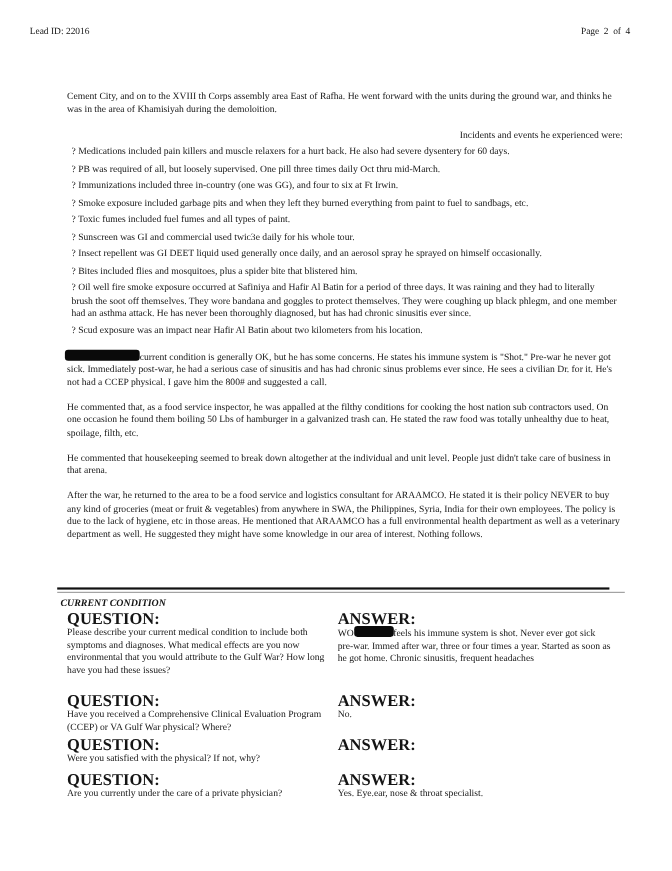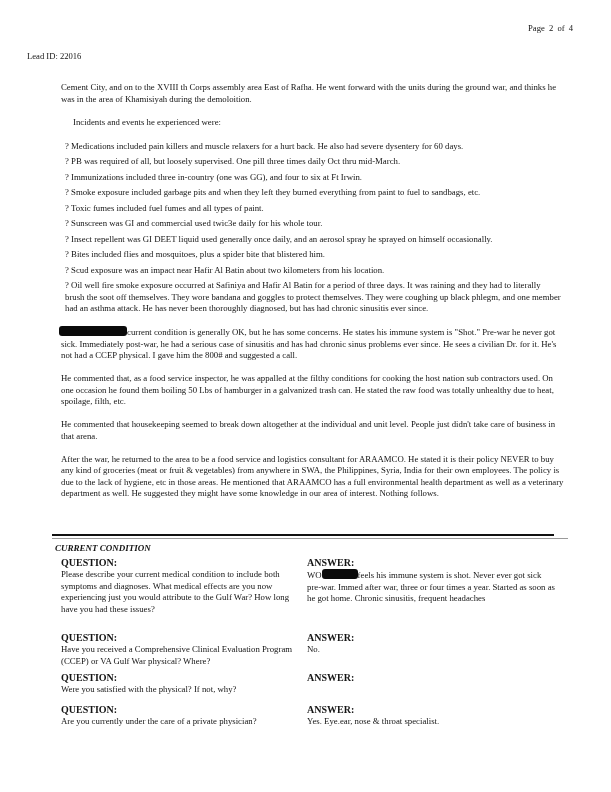--- a/index.html
+++ b/index.html
@@ -2,47 +2,47 @@
 <html><head>
 <meta charset="utf-8">
 <style>
   html, body { margin: 0; padding: 0; background: #ffffff; }
   body {
     width: 611px; height: 792px; position: relative; overflow: hidden;
     font-family: "Liberation Serif", "DejaVu Serif", serif;
     color: #141414;
   }
   .hdr { position: absolute; top: 23px; font-size: 8.6px; }
-  .hdr-left { left: 27px; margin-top: 28px; }
+  .hdr-left { left: 27px; }
   .hdr-right { right: 38px; font-weight: normal; word-spacing: 2px; }
   .body-text {
     position: absolute; left: 61px; top: 82px; width: 505px;
     font-size: 8.75px; line-height: 11.5px;
   }
   .body-text p { margin: 0 0 11.5px 0; }
-  .body-text .list-intro { margin: 12px; }
+  .body-text .list-intro { margin: 0; text-align: right; }
   .body-text ul { list-style: none; padding: 0; margin: 0 0 11.5px 0; }
   .body-text li { margin: 4px; }
   .redact {
     display: inline-block; background: #0a0a0a; height: 10px; vertical-align: -1px;
     border-radius: 3px;
   }
   .redact-a { width: 68px; margin-left: -2px; }
   .redact-b { width: 36px; }
   .sep-thick {
     position: absolute; left: 52px; top: 534px; width: 502px; height: 2px; background: #111;
   }
   .sep-thin {
     position: absolute; left: 52px; top: 538px; width: 516px; height: 1px; background: #9a9a9a;
   }
   .section-title {
     position: absolute; left: 55px; top: 543px; font-size: 9px; font-weight: bold; font-style: italic;
   }
   .qa { position: absolute; font-size: 8.75px; line-height: 11.7px; }
-  .qa .lbl { font-weight: bold; font-size: 10px; line-height: 12px; display: block; }
+  .qa .lbl { font-weight: bold; font-size: 15px; line-height: 12px; display: block; }
   .q { left: 61px; width: 240px; }
   .a { left: 307px; width: 250px; }
 </style>
 </head>
 <body>
 
 <div class="hdr hdr-left">Lead ID: 22016</div>
 <div class="hdr hdr-right">Page  2 of   4</div>
 
 <div class="body-text">
@@ -50,37 +50,37 @@
   <p class="list-intro">Incidents and events he experienced were:</p>
   <ul>
     <li>? Medications included pain killers and muscle relaxers for a hurt back.   He also had severe dysentery for 60 days.</li>
     <li>? PB was required of all, but loosely supervised.  One pill three times daily Oct thru mid-March.</li>
     <li>? Immunizations included three in-country (one was GG),  and four to six at Ft Irwin.</li>
     <li>? Smoke exposure included garbage pits and when they left they burned everything from paint to fuel to sandbags, etc.</li>
     <li>? Toxic fumes included fuel fumes and all types of paint.</li>
     <li>? Sunscreen was GI and commercial used twic3e daily for his whole tour.</li>
     <li>? Insect repellent was GI DEET liquid used generally once daily, and an aerosol spray he sprayed on himself occasionally.</li>
     <li>? Bites included flies and mosquitoes, plus a spider bite that blistered him.</li>
+    <li>? Oil well fire smoke exposure occurred at Safiniya and Hafir Al Batin for a period of three days.  It was raining and they had to literally brush the soot off themselves.  They wore bandana and goggles to protect themselves.  They were coughing up black phlegm, and one member had an asthma attack.  He has never been thoroughly diagnosed, but has had chronic sinusitis ever since.</li>
     <li>? Scud exposure was an impact near Hafir Al Batin about two kilometers from his location.</li>
-    <li>? Oil well fire smoke exposure occurred at Safiniya and Hafir Al Batin for a period of three days.  It was raining and they had to literally brush the soot off themselves.  They wore bandana and goggles to protect themselves.  They were coughing up black phlegm, and one member had an asthma attack.  He has never been thoroughly diagnosed, but has had chronic sinusitis ever since.</li>
   </ul>
   <p><span class="redact redact-a"></span><span>current condition is generally OK, but he has some concerns.  He states his immune system is "Shot."  Pre-war he never got sick.  Immediately post-war, he had a serious case of sinusitis and has had chronic sinus problems ever since.  He sees a civilian Dr. for it.  He's not had a CCEP physical.  I gave him the 800# and suggested a call.</span></p>
   <p>He commented that, as a food service inspector, he was appalled at the filthy conditions for cooking the host nation sub contractors used.  On one occasion he found them boiling 50 Lbs of hamburger in a galvanized trash can.  He stated the raw food was totally unhealthy due to heat, spoilage, filth, etc.</p>
   <p>He commented that housekeeping seemed to break down altogether at the individual and unit level.  People just didn't take care of business in that arena.</p>
   <p>After the war, he returned to the area to be a food service and logistics consultant for ARAAMCO.  He stated it is their policy NEVER to buy any kind of groceries (meat or fruit &amp; vegetables) from anywhere in SWA, the Philippines, Syria, India for their own employees.  The policy is due to the lack of hygiene, etc in those areas.  He mentioned that ARAAMCO has a full environmental health department as well as a veterinary department as well.  He suggested they might have some knowledge in our area of interest.  Nothing follows.</p>
 </div>
 
 <div class="sep-thick"></div>
 <div class="sep-thin"></div>
 
 <div class="section-title">CURRENT CONDITION</div>
 
 <div class="qa q" style="top:557px;">
   <span class="lbl">QUESTION:</span>
-  <span>Please describe your current medical condition to include both symptoms and diagnoses.  What medical effects are you now experiencing just you would attribute to the Gulf War?  How long have you had these issues?</span>
+  <span>Please describe your current medical condition to include both symptoms and diagnoses.  What medical effects are you now environmental that you would attribute to the Gulf War?  How long have you had these issues?</span>
 </div>
 <div class="qa a" style="top:557px;">
   <span class="lbl">ANSWER:</span>
   <span>WO</span><span class="redact redact-b"></span><span>feels his immune system is shot.  Never ever got sick pre-war.  Immed after war, three or four times a year.  Started as soon as he got home.  Chronic sinusitis, frequent headaches</span>
 </div>
 
 <div class="qa q" style="top:632px;">
   <span class="lbl">QUESTION:</span>
   <span>Have you received a Comprehensive Clinical Evaluation Program (CCEP) or VA Gulf War physical?  Where?</span>
 </div>

